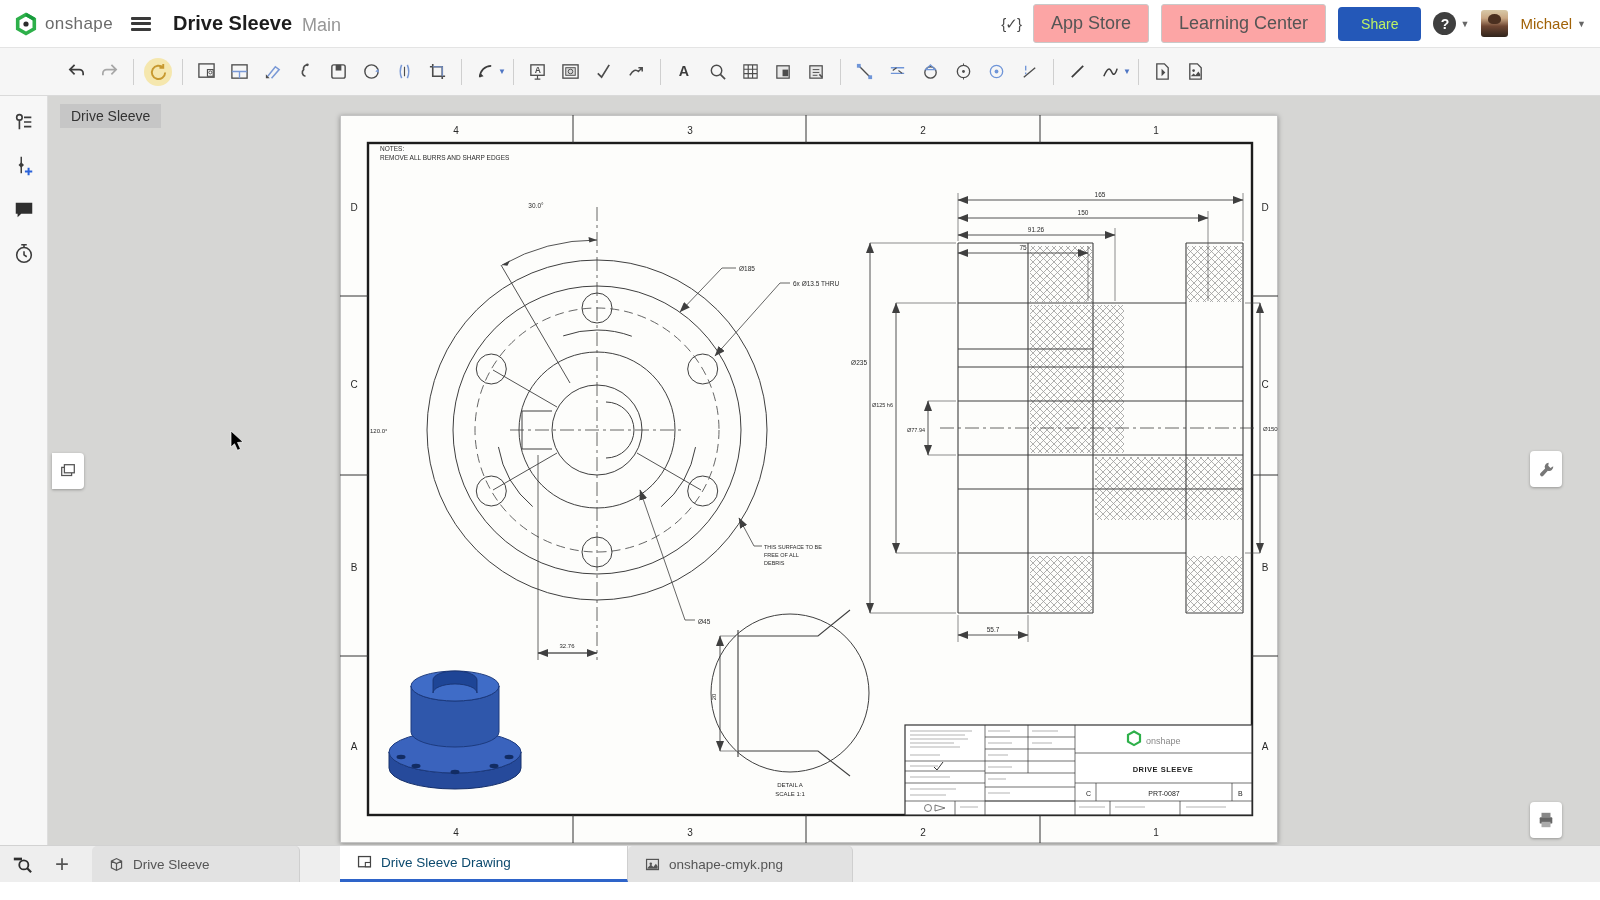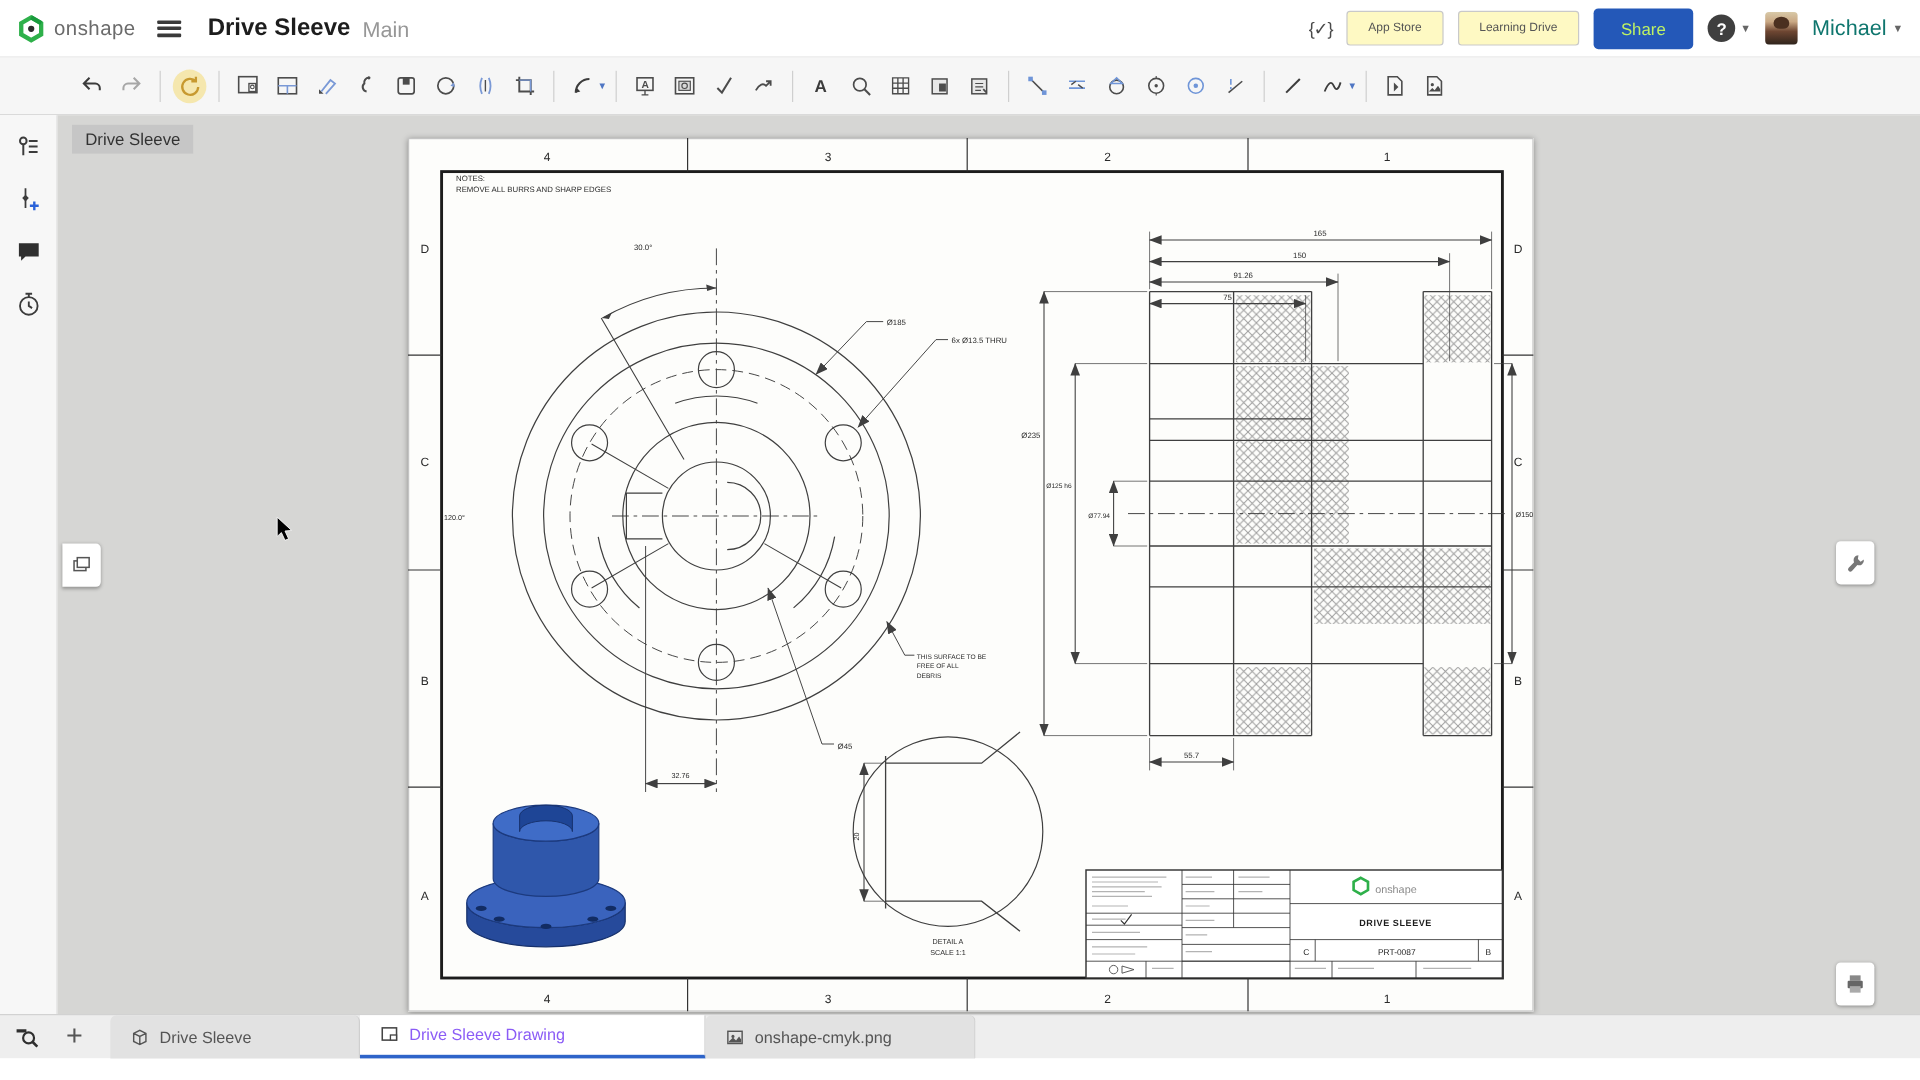--- a/index.html
+++ b/index.html
@@ -8,27 +8,27 @@
   
   .topbar { height:48px; background:#fff; border-bottom:1px solid #e4e4e4; display:flex; align-items:center; padding:0 14px; }
   .logo-wrap { display:flex; align-items:center; gap:7px; }
   .logo-word { font-size:17px; color:#6b6b6b; letter-spacing:.4px; }
   .burger { width:20px; height:14px; display:flex; flex-direction:column; justify-content:space-between; margin-left:18px; cursor:pointer; }
   .burger span { height:3px; background:#3a3a3a; border-radius:1px; }
   .doc-title { font-size:20px; font-weight:bold; color:#1d1d1d; margin-left:22px; }
   .workspace { font-size:18px; color:#979797; margin-left:10px; margin-top:4px; }
   .topbar-right { margin-left:auto; display:flex; align-items:center; gap:12px; }
   .vcheck { font-size:15px; color:#4a4a4a; letter-spacing:-1px; }
-  .tb-btn { background:#fef9c3; border:1px solid #c9c9c9; border-radius:3px; padding:8px 17px; font-size:10px; color:#555; cursor:pointer; font-family:inherit; }
+  .tb-btn { background:#fca5a5; border:1px solid #c9c9c9; border-radius:3px; padding:8px 17px; font-size:18px; color:#555; cursor:pointer; font-family:inherit; }
   .share-btn { background:#2458b8; border:none; color:#bef264; border-radius:4px; padding:9px 23px; font-size:14px; cursor:pointer; font-family:inherit; }
   .help-circle { width:23px; height:23px; background:#3f3f3f; color:#fff; border-radius:50%; font-size:14px; font-weight:bold; display:flex; align-items:center; justify-content:center; }
   .caret { font-size:9px; color:#666; }
   .avatar { width:27px; height:27px; border-radius:3px; background:linear-gradient(180deg,#d8c9a8 0%,#caa884 30%,#6e4632 60%,#30241c 100%); position:relative; overflow:hidden; }
   .avatar::after{ content:""; position:absolute; left:7px; top:4px; width:13px; height:10px; background:#4b3020; border-radius:50% 50% 40% 40%; }
-  .user-name { font-size:18px; color:#0f766e; }
+  .user-name { font-size:15px; color:#a16207; }
 
   
   .toolbar { height:48px; background:#f6f6f6; border-bottom:1px solid #dadada; display:flex; align-items:center; padding-left:60px; }
   .ti { width:33px; height:33px; display:flex; align-items:center; justify-content:center; border-radius:3px; cursor:pointer; }
   .ti svg { width:19px; height:19px; }
   .ti.yellow { background:#f5e7ae; border-radius:50%; width:28px; height:28px; margin:0 3px; }
   .tsep { width:1px; height:26px; background:#cfcfcf; margin:0 7px; }
   .tcaret { font-size:8px; color:#4f76c4; margin-left:-4px; cursor:pointer; }
 
   
@@ -43,21 +43,21 @@
   .float-tab.print { right:38px; top:706px; border-radius:4px; }
   .sheet { position:absolute; left:292px; top:19px; width:938px; height:728px; background:#fdfdfb; box-shadow:0 1px 5px rgba(0,0,0,.35); }
   .cursor { position:absolute; left:182px; top:334px; pointer-events:none; }
 
   
   .tabbar { height:37px; background:#eeeeee; border-top:1px solid #d2d2d2; display:flex; align-items:stretch; }
   .tb-tool { width:44px; display:flex; align-items:center; justify-content:center; cursor:pointer; }
   .plus { font-size:24px; color:#555; width:36px; display:flex; align-items:center; justify-content:center; cursor:pointer; }
   .tab { display:flex; align-items:center; gap:8px; padding:0 16px; font-size:13.5px; color:#555; background:#e2e2e2; border-right:1px solid #cfcfcf; border-radius:5px 5px 0 0; cursor:pointer; }
   .tab.t1 { width:208px; margin-left:12px; }
-  .tab.active { background:#fff; color:#8b5cf6; width:288px; border-bottom:3px solid #2e64c9; border-radius:0; }
+  .tab.active { background:#fff; color:#0c4a6e; width:288px; border-bottom:3px solid #2e64c9; border-radius:0;margin-left:40px; }
   .tab.t3 { width:225px; }
   .bottom-strip { height:18px; background:#fff; }
   text { font-family:"Liberation Sans", sans-serif; }
 </style>
 </head>
 <body>
 
 <div class="topbar">
   <div class="logo-wrap">
     <svg width="24" height="24" viewBox="0 0 24 24">
@@ -70,21 +70,21 @@
   <div class="burger">
       <span></span>
       <span></span>
       <span></span>
     </div>
   <span class="doc-title">Drive Sleeve</span>
   <span class="workspace">Main</span>
   <div class="topbar-right">
     <span class="vcheck">{✓}</span>
     <button class="tb-btn">App Store</button>
-    <button class="tb-btn">Learning Drive</button>
+    <button class="tb-btn">Learning Center</button>
     <button class="share-btn">Share</button>
     <div style="display:flex;align-items:center;gap:4px;">
       <div class="help-circle">?</div>
       <span class="caret">▼</span>
     </div>
     <div class="avatar"></div>
     <div style="display:flex;align-items:center;gap:5px;">
       <span class="user-name">Michael</span>
       <span class="caret">▼</span>
     </div>

